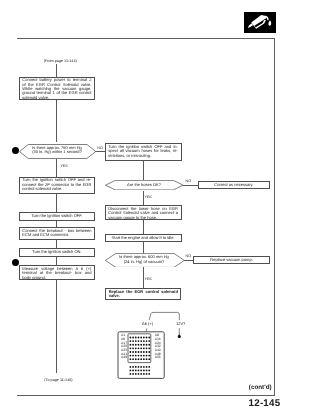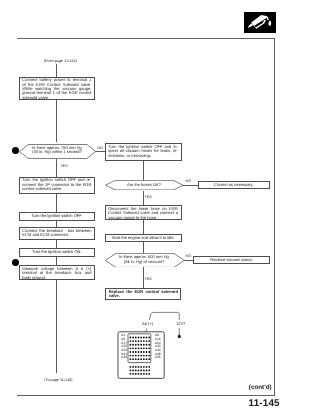--- a/index.html
+++ b/index.html
@@ -295,15 +295,15 @@
     <div class="tlbl">A8</div>
     <div class="tlbl">A16</div>
     <div class="tlbl">A24</div>
     <div class="tlbl">A32</div>
     <div class="tlbl">A40</div>
     <div class="tlbl">A48</div>
     <div class="tlbl">A56</div>
   </div>
 
   <div class="lbl" style="left:248.8px;top:384px;font-size:6.3px;line-height:7px;font-weight:bold;">(cont'd)</div>
-  <div class="pageno" style="left:248.6px;top:398.4px;font-size:9.8px;line-height:11px;">11-145</div>
+  <div class="pageno" style="left:248.6px;top:398.4px;font-size:9.8px;line-height:11px;">12-145</div>
 
 </div>
 
 </body></html>

